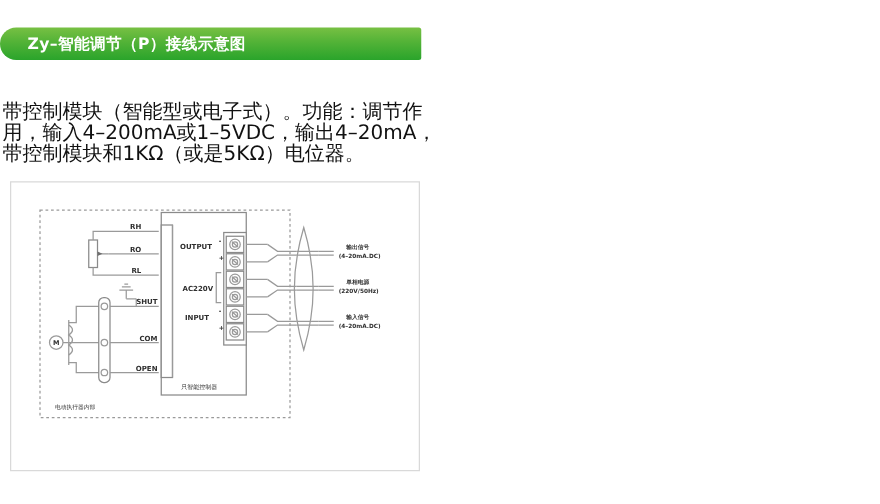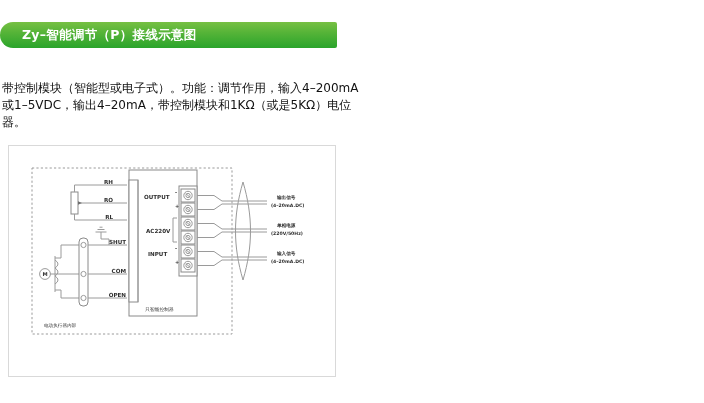--- a/index.html
+++ b/index.html
@@ -25,21 +25,21 @@
     letter-spacing:.3px;margin-left:22px;white-space:nowrap;
   }
 
   
   .subhead{
     position:absolute;left:2px;top:58px;
     font-size:12.5px;font-weight:bold;color:#111;white-space:nowrap;
   }
   .para{
     position:absolute;left:2px;top:80px;width:360px;
-    font-size:12px;color:#111;line-height:17px;
+    font-size:16px;color:#111;line-height:17px;
   }
 
   
   .panel{
     position:absolute;left:8px;top:145px;width:328px;height:232px;
     background:#fff;border:1px solid #d9d9d9;box-sizing:border-box;
   }
   .diagram{position:absolute;left:0;top:0;width:328px;height:232px;}
 
   

